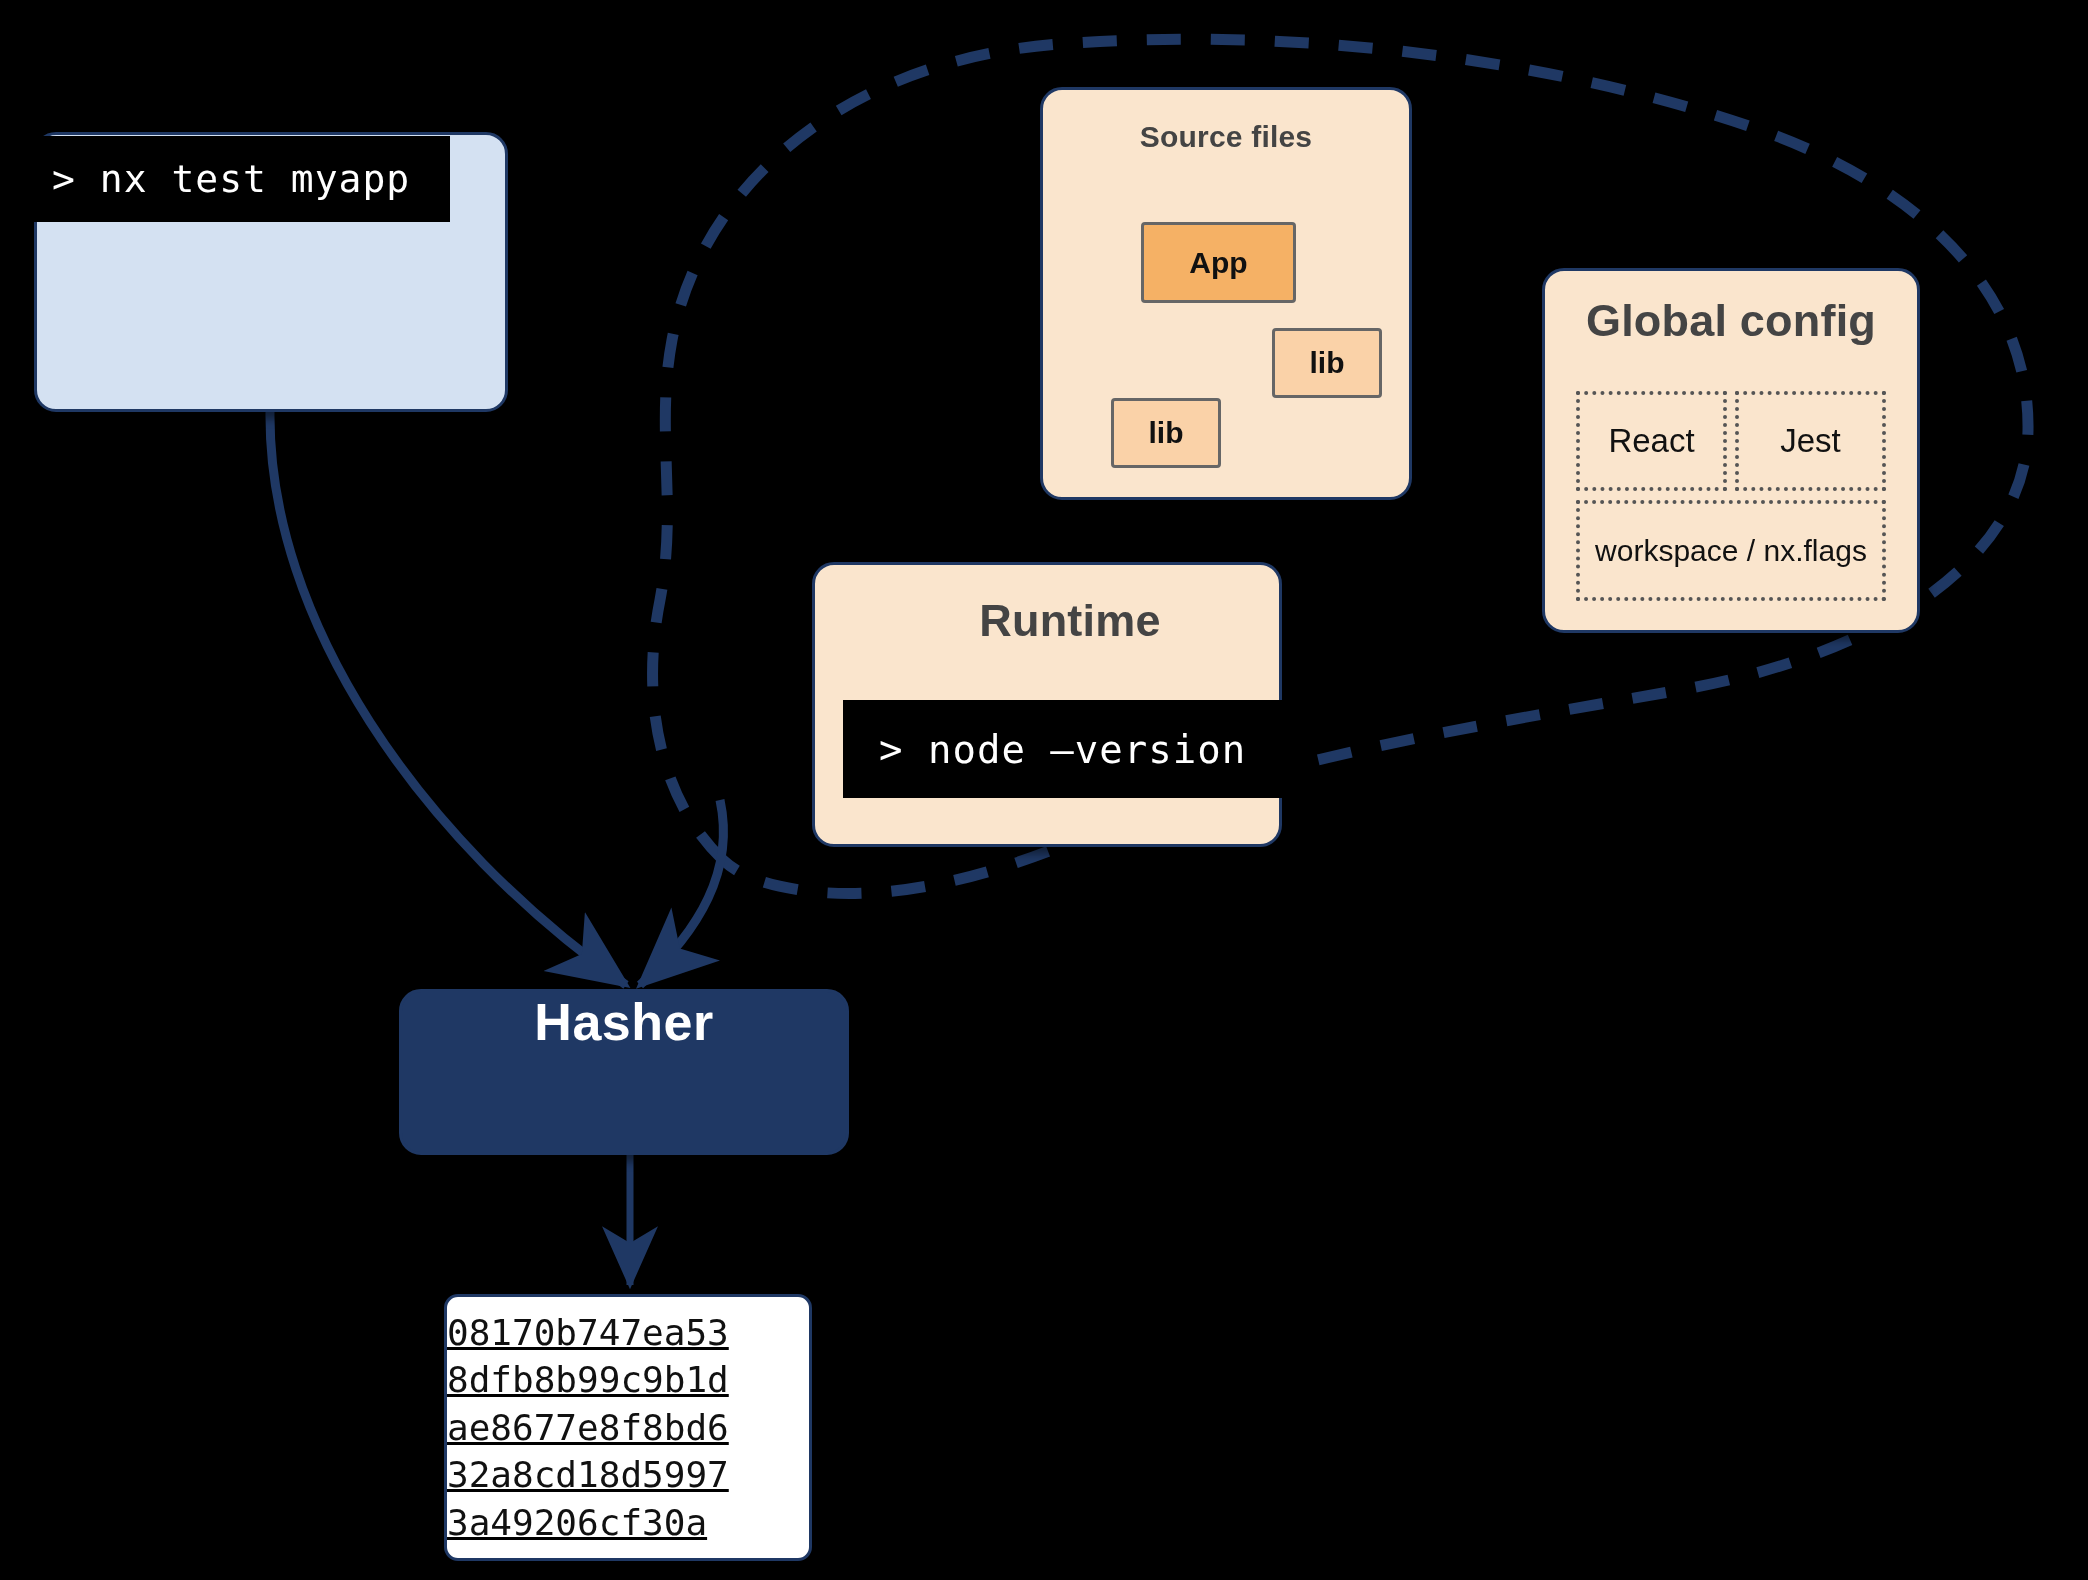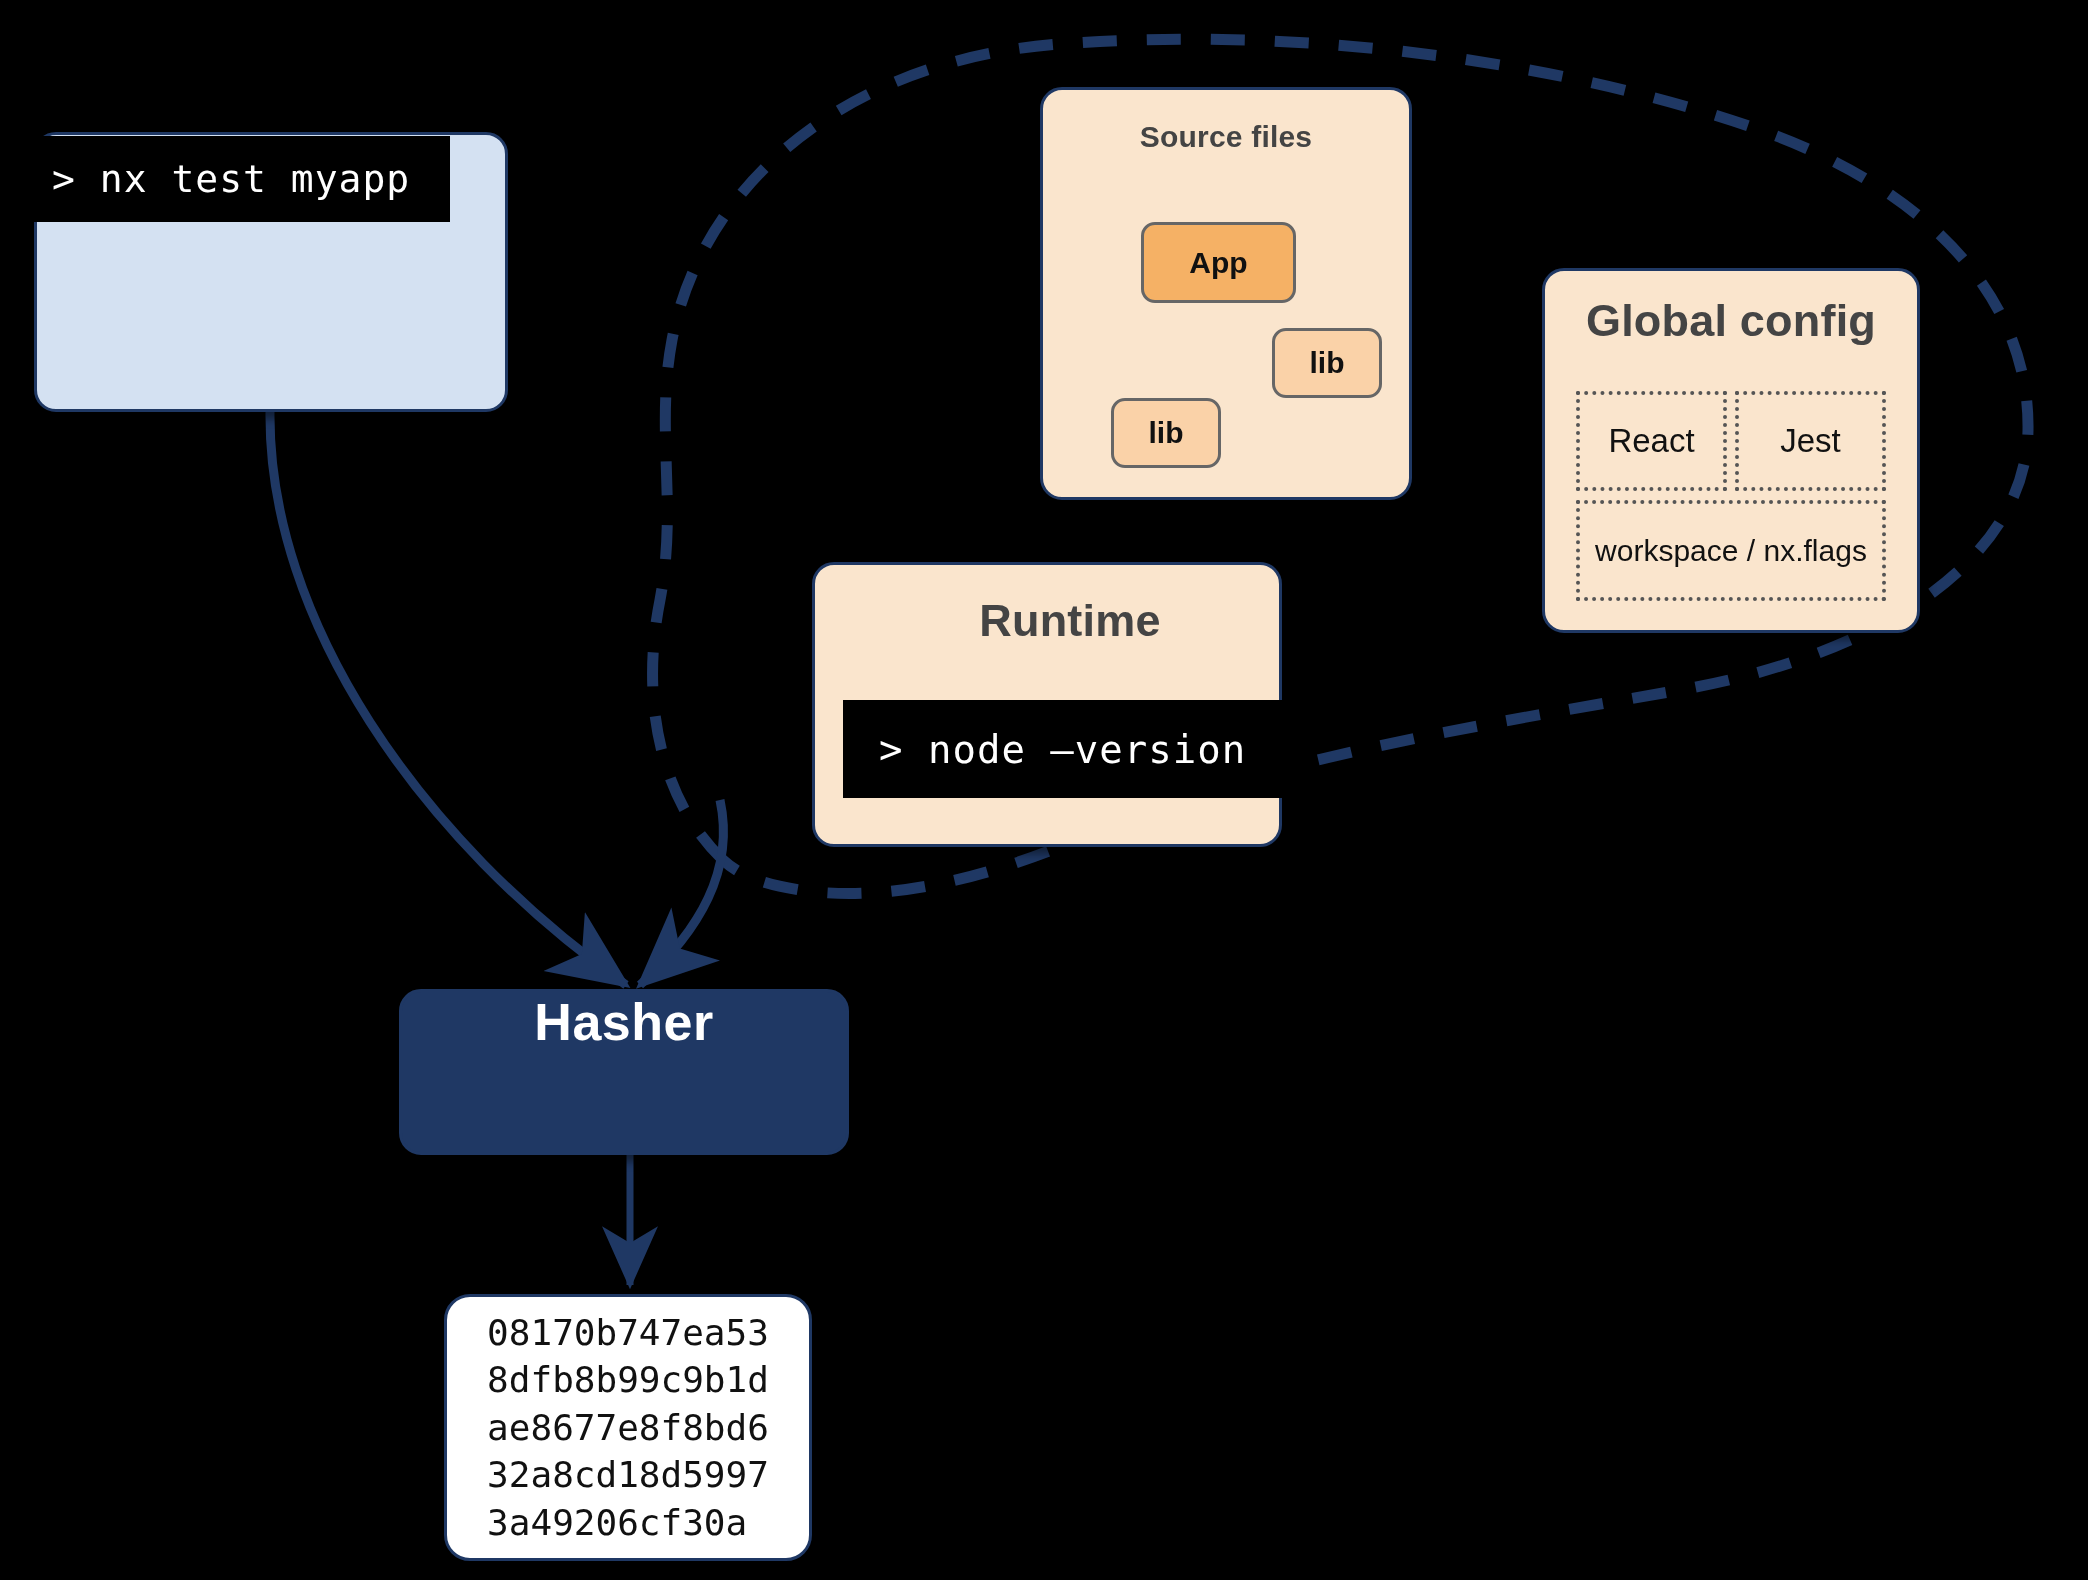--- a/index.html
+++ b/index.html
@@ -79,21 +79,21 @@
     background: #fae5cd;
   }
   #src-card .card-title {
     font-size: 30px;
     margin-top: 30px;
   }
   .node {
     position: absolute;
     box-sizing: border-box;
     border: 3px solid #666666;
-    border-radius: 14px;
+    border-radius: 4px;
     display: flex;
     align-items: center;
     justify-content: center;
     font-weight: bold;
     color: #111111;
     font-size: 30px;
   }
   #node-app {
     left: 1141px;
     top: 222px;
@@ -185,24 +185,24 @@
     letter-spacing: 0.5px;
   }
 
   
   #hash-card {
     left: 444px;
     top: 1294px;
     width: 368px;
     height: 267px;
     background: #ffffff;
-    border-radius: 26px;
-    display: flex;
-    align-items: center;
-    justify-content: center;
+    border-radius: 14px;
+    display: flex;
+    align-items: center;
+    text-decoration: underline;
   }
   #hash-lines {
     font-family: "DejaVu Sans Mono", monospace;
     font-size: 36px;
     line-height: 1.32;
     color: #111111;
     white-space: pre;
     letter-spacing: 0px;
   }
 </style>

